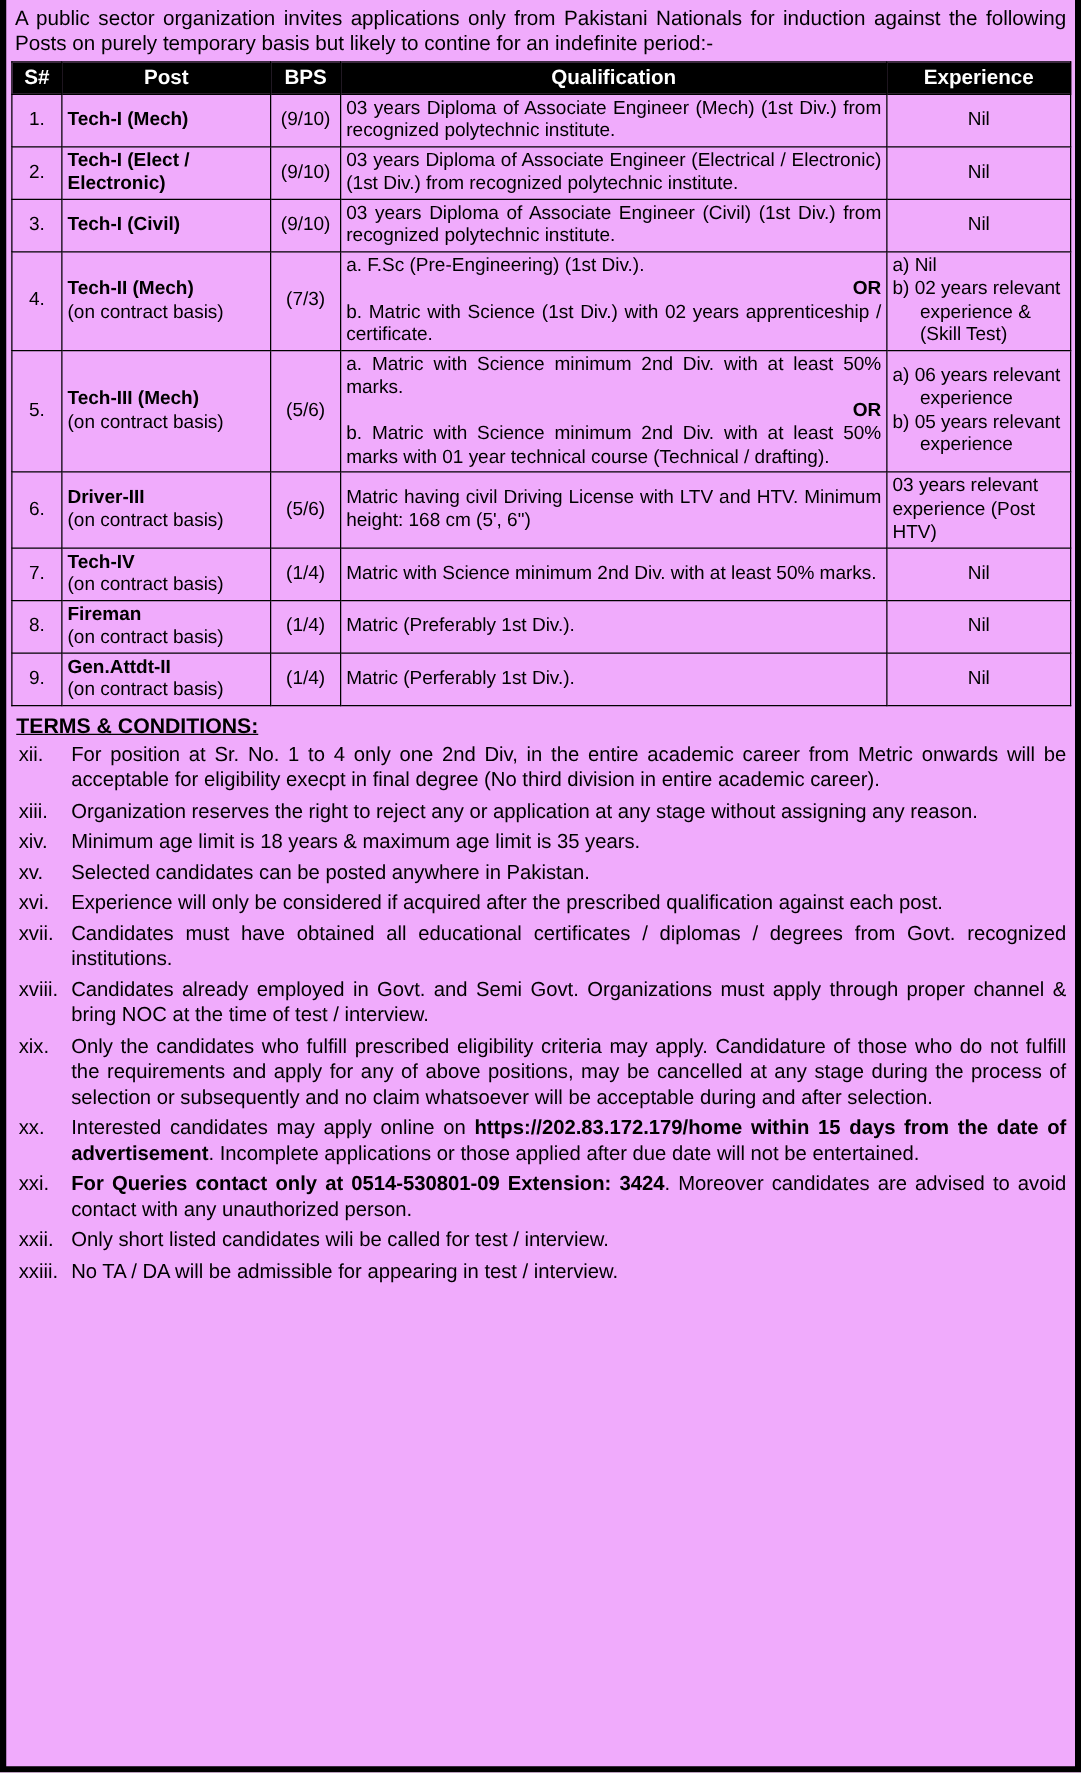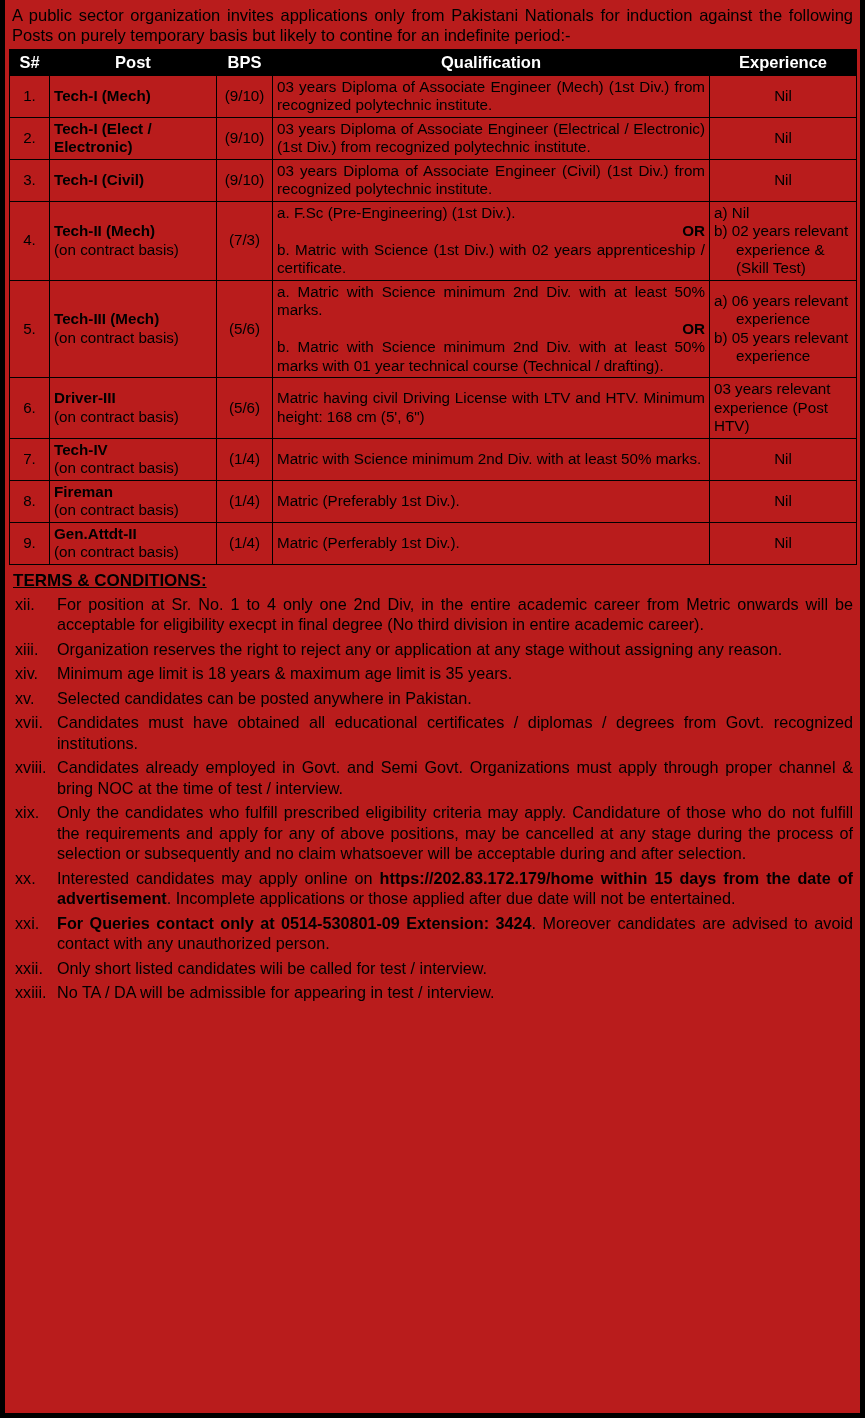--- a/index.html
+++ b/index.html
@@ -25,21 +25,21 @@
     text-align: center;
     font-size: 40px;
     font-weight: bold;
     letter-spacing: 0.5px;
     line-height: 54px;
     height: 57px;
     flex: 0 0 57px;
     white-space: nowrap;
   }
   .sheet {
-    background: #b91c1c;
+    background: #f0abfc;
     flex: 1 1 auto;
     display: flex; flex-direction: column;
     padding: 0;
     overflow: hidden;
   }
   .intro {
     font-size: 16.5px;
     line-height: 20px;
     text-align: justify;
     padding: 5px 7px 4px 7px;
@@ -265,20 +265,24 @@
       </li>
       <li>
         <span class="num">xiv.</span>
         <span class="txt">Minimum age limit is 18 years &amp; maximum age limit is 35 years.</span>
       </li>
       <li>
         <span class="num">xv.</span>
         <span class="txt">Selected candidates can be posted anywhere in Pakistan.</span>
       </li>
       <li>
+        <span class="num">xvi.</span>
+        <span class="txt">Experience will only be considered if acquired after the prescribed qualification against each post.</span>
+      </li>
+      <li>
         <span class="num">xvii.</span>
         <span class="txt">Candidates must have obtained all educational certificates / diplomas / degrees from Govt. recognized institutions.</span>
       </li>
       <li>
         <span class="num">xviii.</span>
         <span class="txt">Candidates already employed in Govt. and Semi Govt. Organizations must apply through proper channel &amp; bring NOC at the time of test / interview.</span>
       </li>
       <li>
         <span class="num">xix.</span>
         <span class="txt">Only the candidates who fulfill prescribed eligibility criteria may apply. Candidature of those who do not fulfill the requirements and apply for any of above positions, may be cancelled at any stage during the process of selection or subsequently and no claim whatsoever will be acceptable during and after selection.</span>

